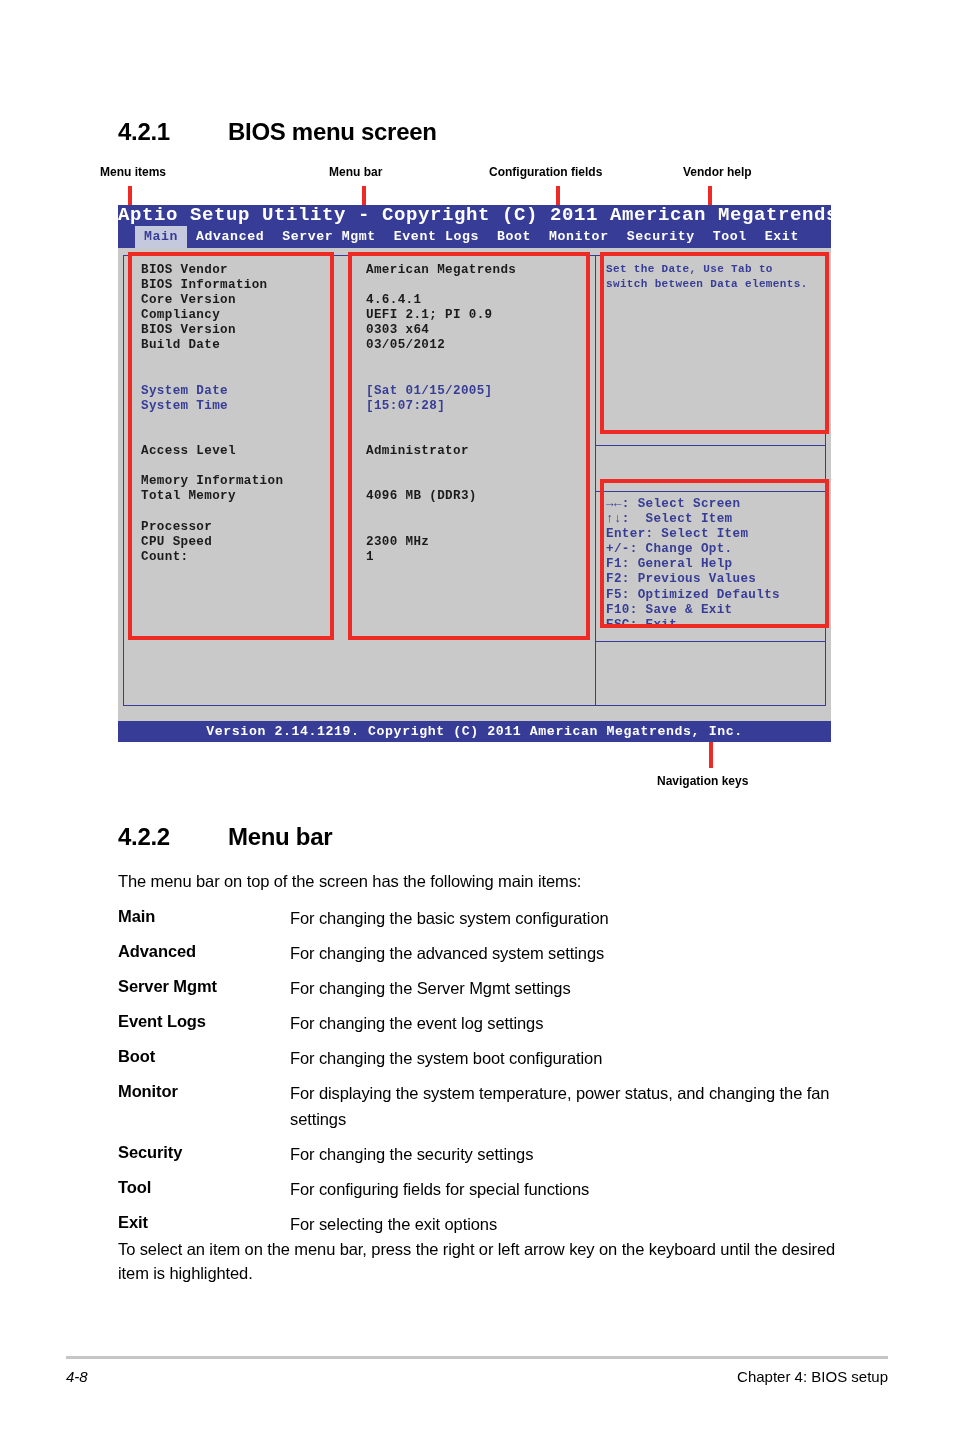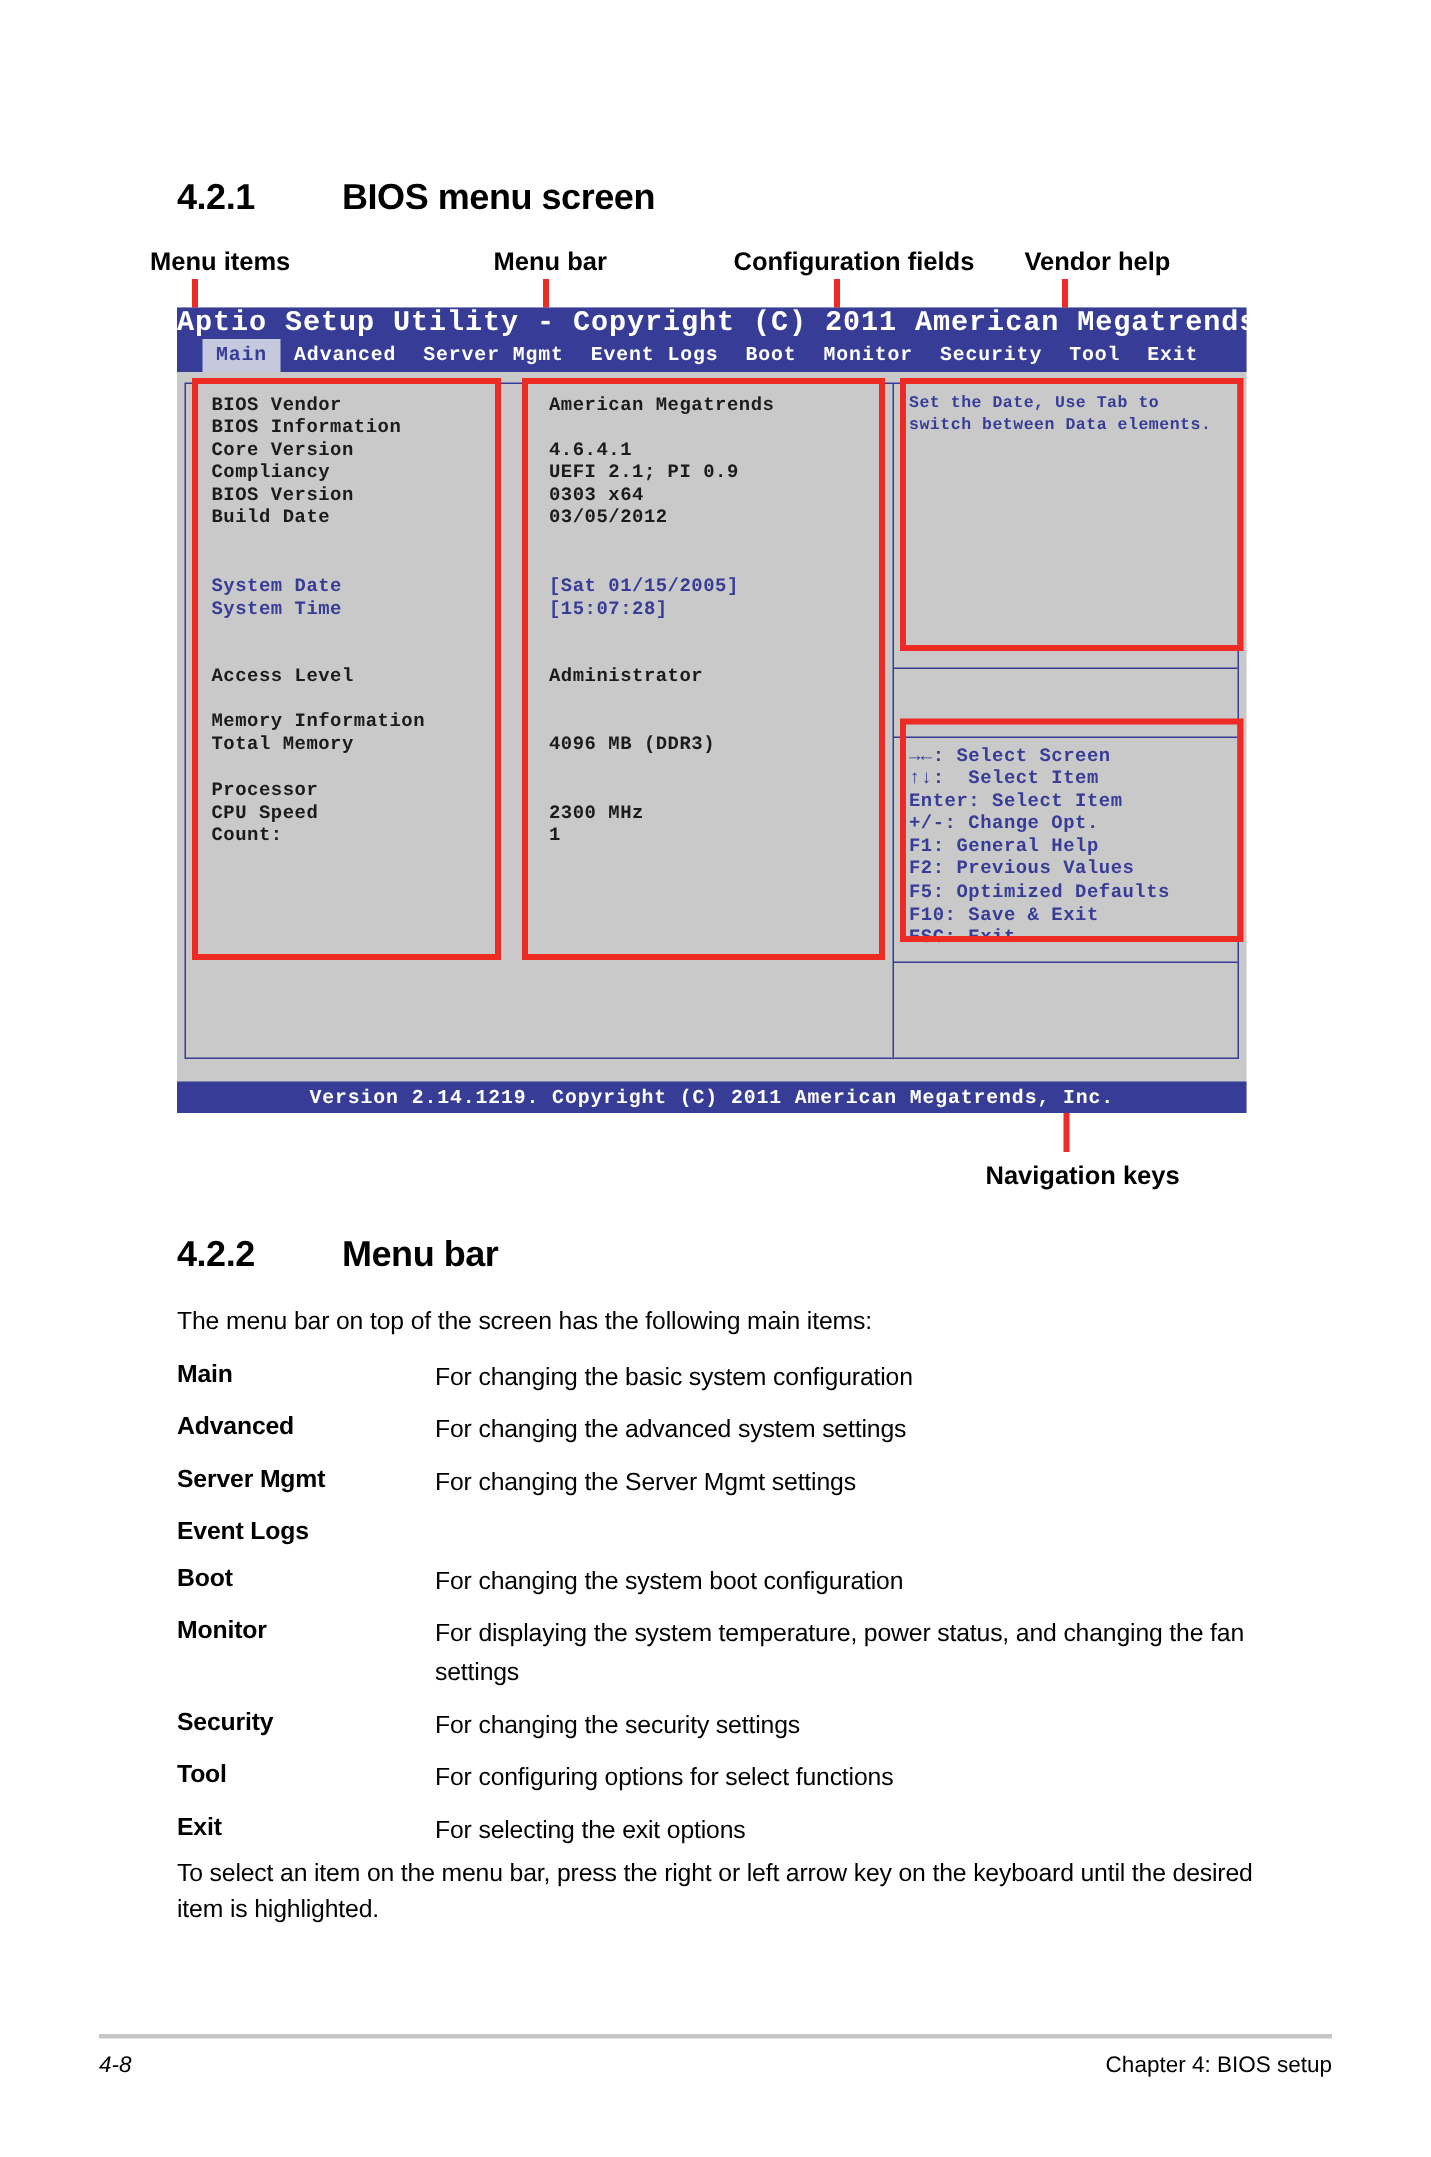--- a/index.html
+++ b/index.html
@@ -24,21 +24,21 @@
     font-weight: bold;
     font-size: 24px;
     letter-spacing: -0.3px;
   }
   .sect-num { width: 110px; display: inline-block; }
   .sect-title { }
 
   
   .callout {
     position: absolute;
-    font-size: 17px;
+    font-size: 12px;
     font-weight: bold;
     color: #000;
     white-space: nowrap;
     text-align: right;
   }
   .leader {
     position: absolute;
     background: #ee2a24;
     width: 4px;
   }
@@ -328,36 +328,37 @@
     <div class="defrow">
       <div class="defterm">Advanced</div>
       <div class="defdesc">For changing the advanced system settings</div>
     </div>
     <div class="defrow">
       <div class="defterm">Server Mgmt</div>
       <div class="defdesc">For changing the Server Mgmt settings</div>
     </div>
     <div class="defrow">
       <div class="defterm">Event Logs</div>
+      <div class="defdesc">For changing the event log settings</div>
     </div>
     <div class="defrow">
       <div class="defterm">Boot</div>
       <div class="defdesc">For changing the system boot configuration</div>
     </div>
     <div class="defrow">
       <div class="defterm">Monitor</div>
       <div class="defdesc">For displaying the system temperature, power status, and changing the fan settings</div>
     </div>
     <div class="defrow">
       <div class="defterm">Security</div>
       <div class="defdesc">For changing the security settings</div>
     </div>
     <div class="defrow">
       <div class="defterm">Tool</div>
-      <div class="defdesc">For configuring options for select functions</div>
+      <div class="defdesc">For configuring fields for special functions</div>
     </div>
     <div class="defrow">
       <div class="defterm">Exit</div>
       <div class="defdesc">For selecting the exit options</div>
     </div>
   </div>
 
 <div class="para" style="left:118px; top:1237px; width:735px;">To select an item on the menu bar, press the right or left arrow key on the keyboard until the desired item is highlighted.</div>
 
 <div class="foot-rule"></div>

